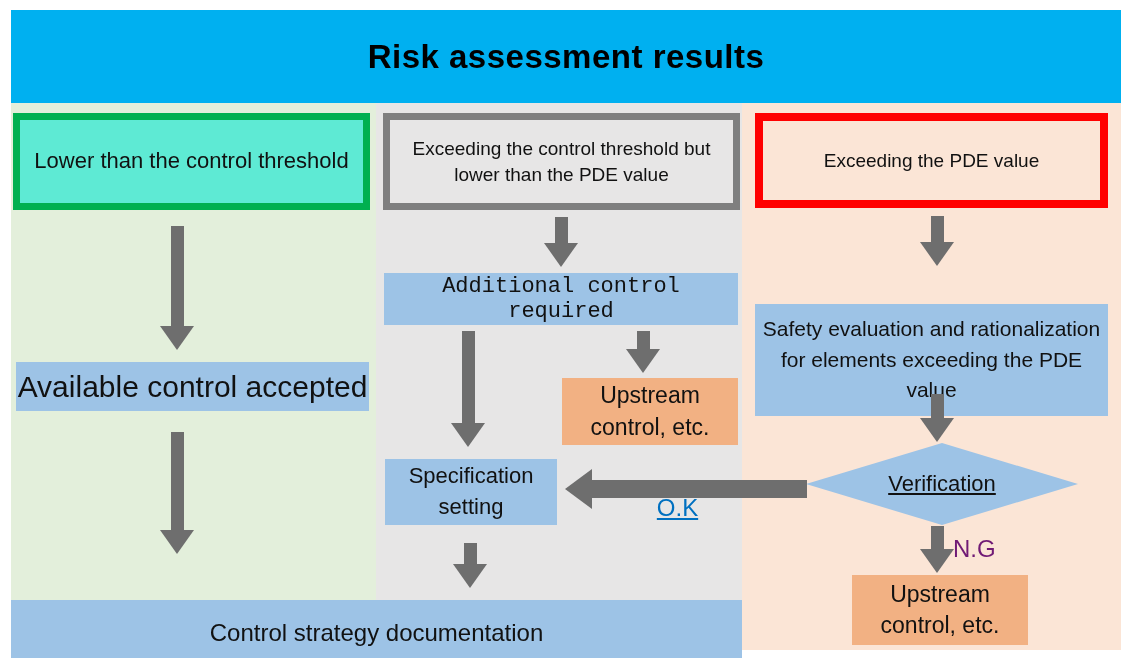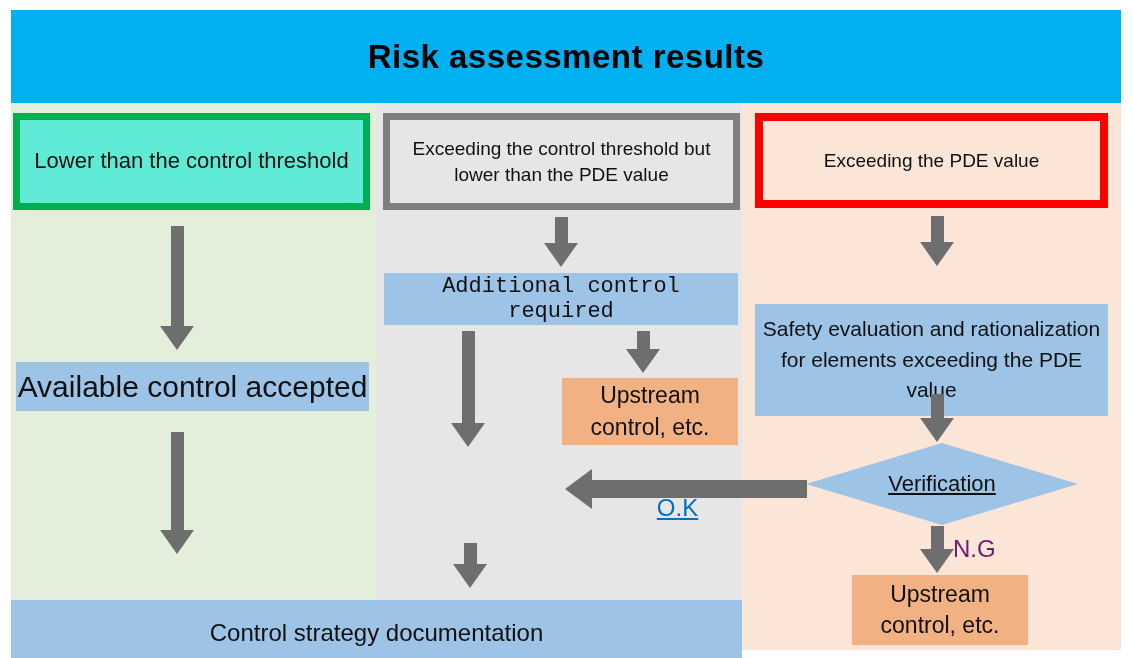--- a/index.html
+++ b/index.html
@@ -101,20 +101,23 @@
     <div class="shaft"></div>
     <div class="head"></div>
   </div>
   <div class="arrow-v" style="left:626px; top:331px; height:42px;">
     <div class="shaft"></div>
     <div class="head"></div>
   </div>
   <div class="abs box-orange box-upstream1 center">
     <span>Upstream control, etc.</span>
   </div>
+  <div class="abs box-blue box-spec center">
+    <span>Specification setting</span>
+  </div>
   <div class="arrow-v" style="left:453px; top:543px; height:45px;">
     <div class="shaft"></div>
     <div class="head"></div>
   </div>
 
   <div class="arrow-v" style="left:920px; top:216px; height:50px;">
     <div class="shaft"></div>
     <div class="head"></div>
   </div>
   <div class="abs box-blue box-safety center">

